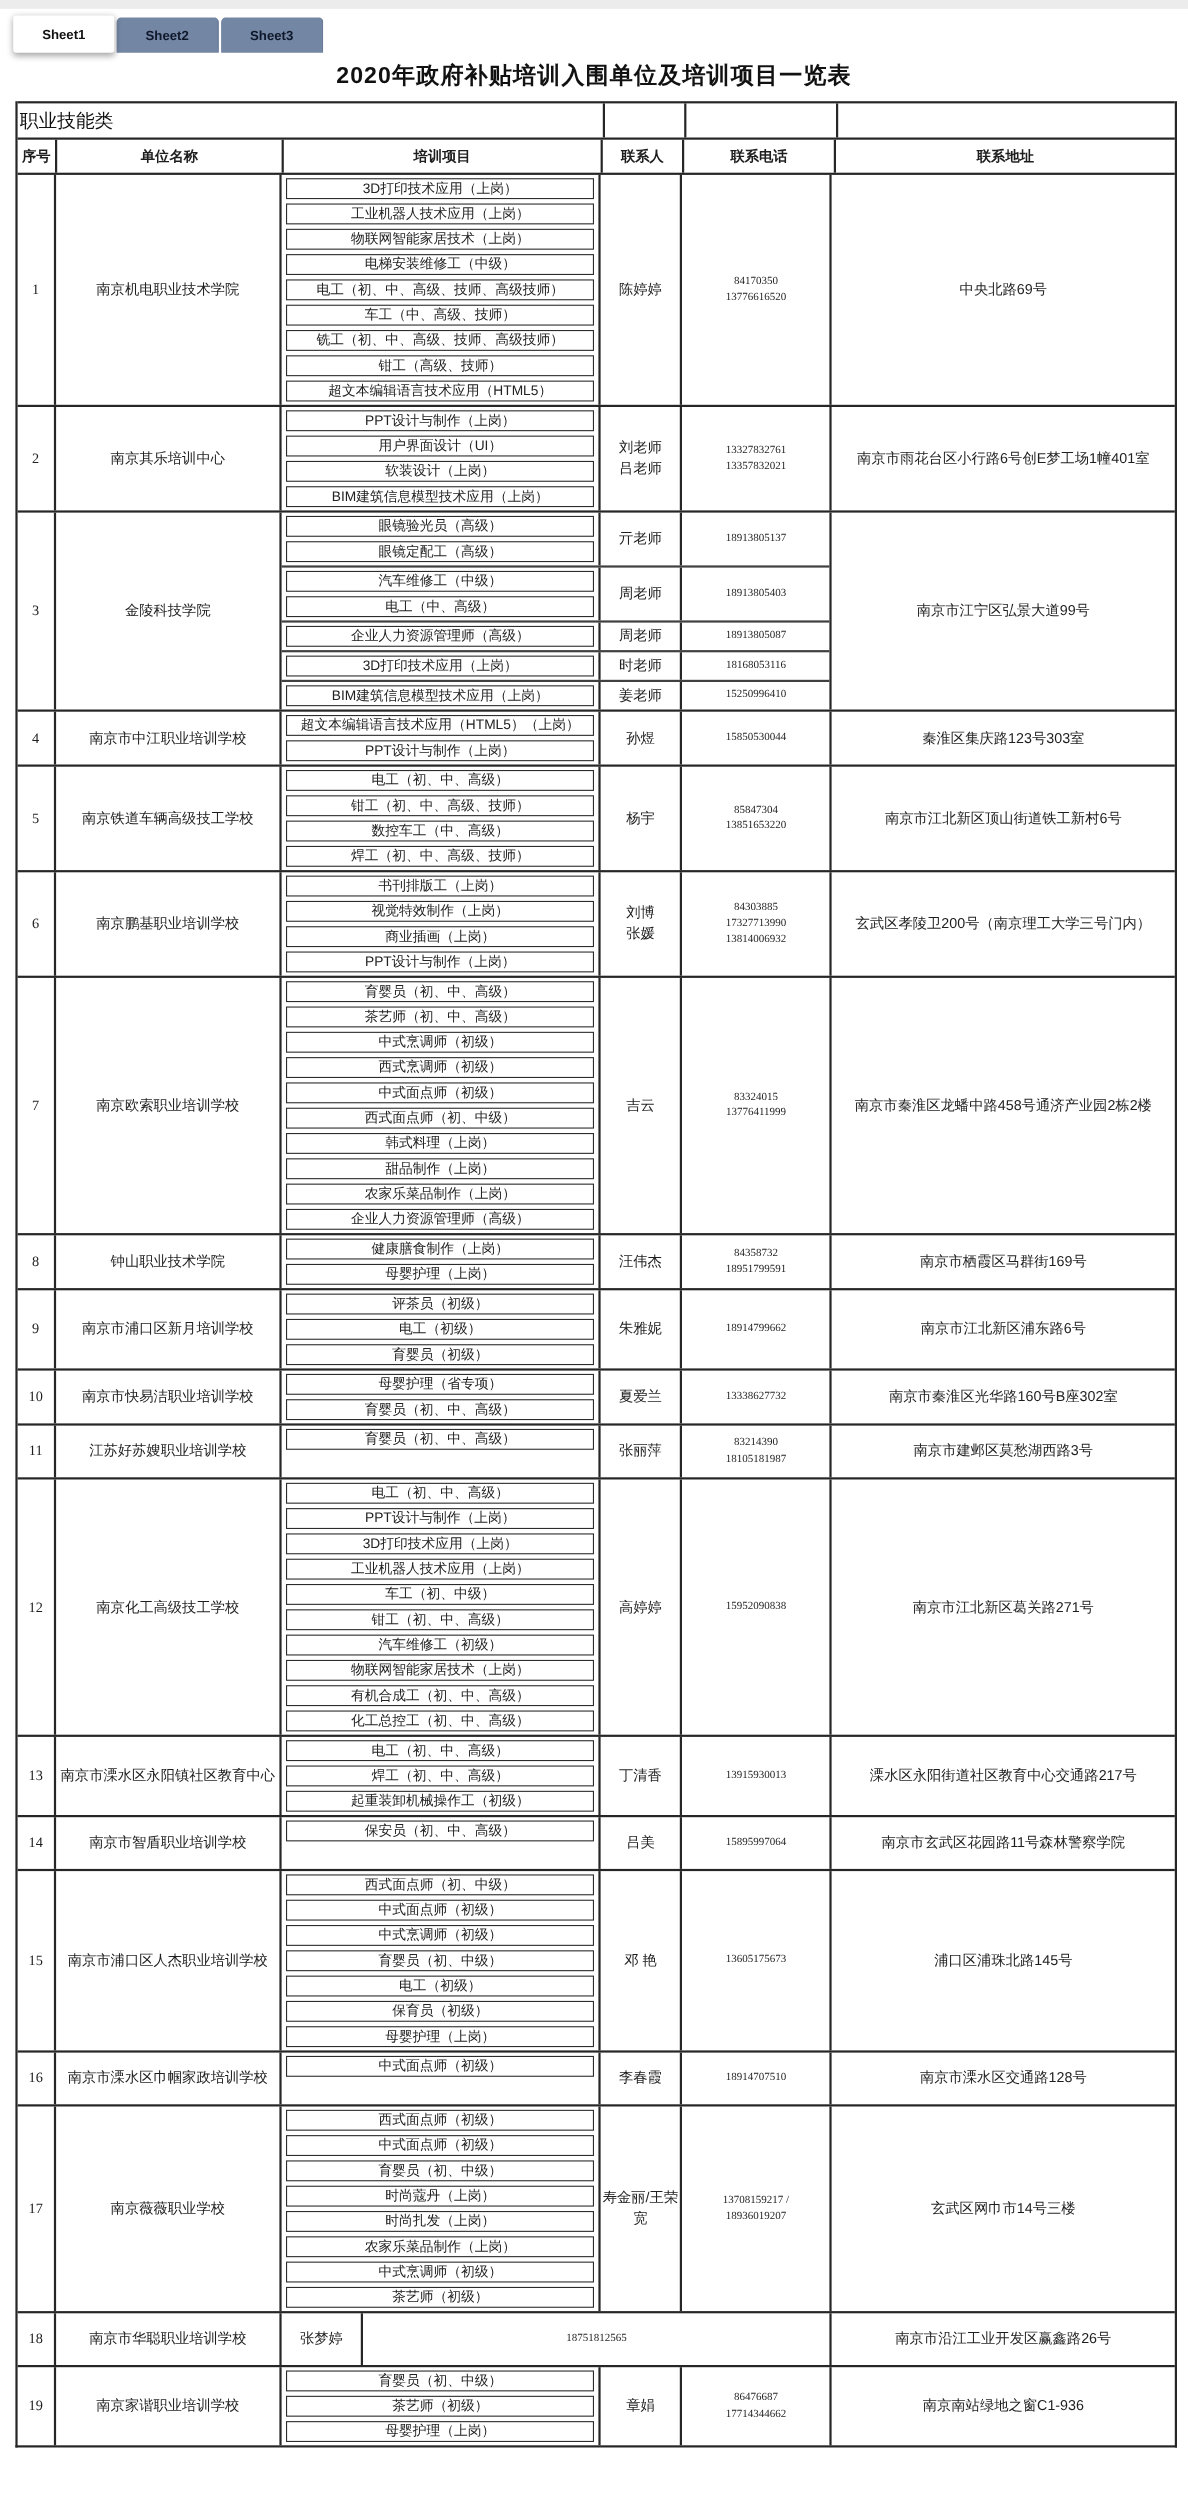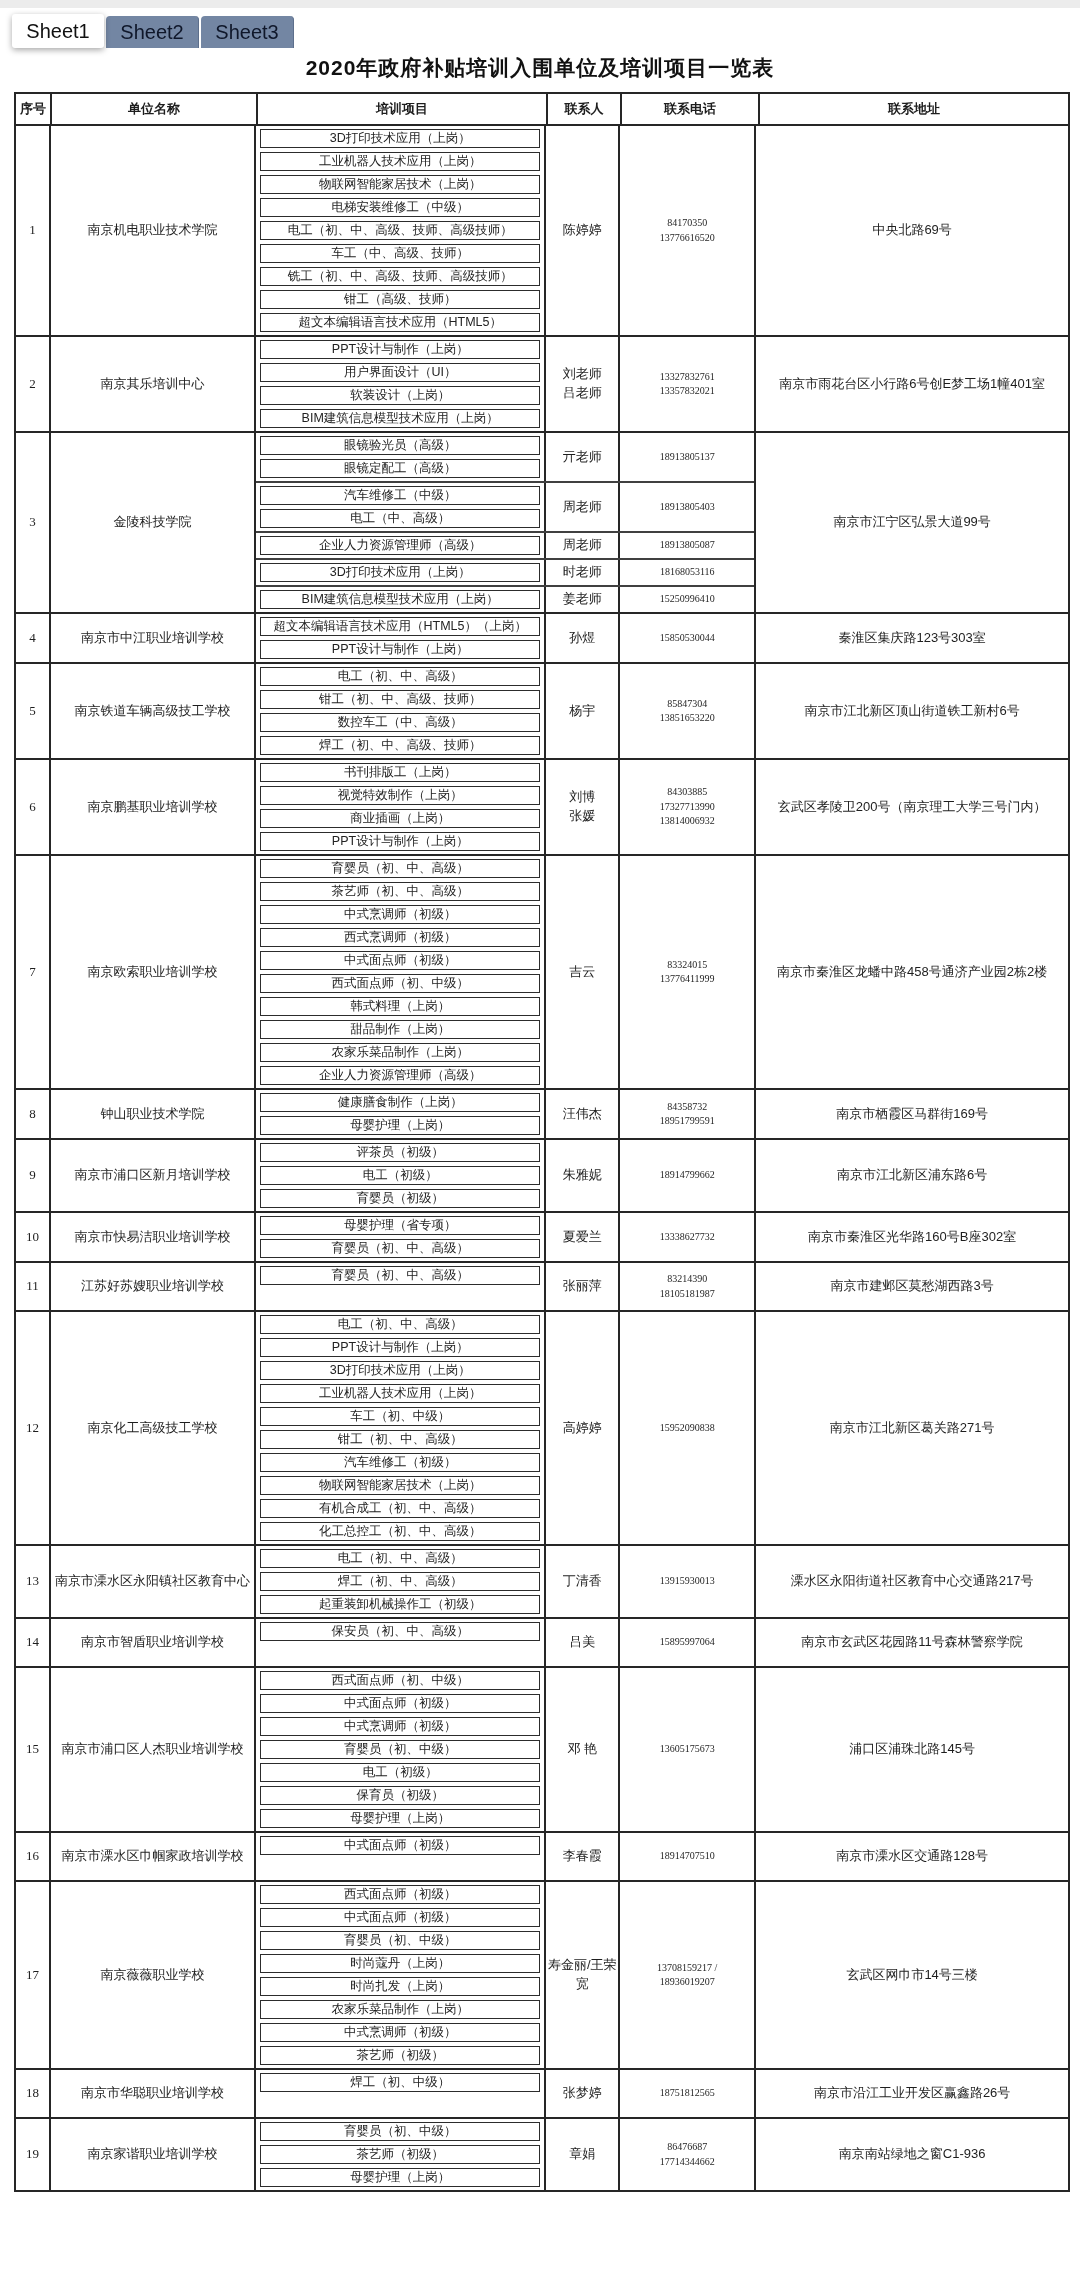--- a/index.html
+++ b/index.html
@@ -6,21 +6,21 @@
   body{
     width:1080px;height:2272px;overflow:hidden;background:#ffffff;
     font-family:"Liberation Sans","DejaVu Sans",sans-serif;color:#1e1e1e;
     -webkit-font-smoothing:antialiased;
   }
   .topstrip{height:8px;background:#ececec;}
   
   .tabbar{display:flex;align-items:flex-end;height:40px;margin-left:12px;position:relative;}
   .tab{
     height:32px;min-width:72px;padding:0 10px;display:flex;align-items:center;justify-content:center;
-    font-weight:normal;font-size:20px;border-radius:4px 4px 0 0;margin-right:2px;cursor:pointer;
+    font-weight:bold;font-size:12px;border-radius:4px 4px 0 0;margin-right:2px;cursor:pointer;
   }
   .tab.inactive{background:#7386a3;color:#0f172a;border-right:1px solid #5d6f8c;}
   .tab.active{
     background:#ffffff;color:#111;border-radius:3px;
     box-shadow:0 2px 6px rgba(0,0,0,0.35);z-index:2;height:34px;
   }
   
   .title{
     text-align:center;font-size:21px;font-weight:bold;color:#111;
     margin:6px 0 10px 0;letter-spacing:1px;
@@ -63,20 +63,26 @@
 
 <div class="tabbar">
   <div class="tab active">Sheet1</div>
   <div class="tab inactive">Sheet2</div>
   <div class="tab inactive">Sheet3</div>
 </div>
 
 <div class="title">2020年政府补贴培训入围单位及培训项目一览表</div>
 
 <div class="tablewrap">
+  <div class="catrow">
+    <div class="catcell">职业技能类</div>
+    <div class="catblank1"></div>
+    <div class="catblank2"></div>
+    <div class="catblank3"></div>
+  </div>
   <div class="hrow">
     <div class="hc b w-no">序号</div>
     <div class="hc b w-unit">单位名称</div>
     <div class="hc b w-proj">培训项目</div>
     <div class="hc b w-per">联系人</div>
     <div class="hc b w-pho">联系电话</div>
     <div class="hc w-addr">联系地址</div>
   </div>
   <div id="tbody">
       <div class="trow">
@@ -495,23 +501,20 @@
             </div>
           </div>
         </div>
         <div class="c addr">玄武区网巾市14号三楼</div>
       </div>
       <div class="trow tall">
         <div class="c no">18</div>
         <div class="c unit">南京市华聪职业培训学校</div>
         <div class="mid">
           <div class="grp">
-            <div class="projcol">
-              <div class="proj">焊工（初、中级）</div>
-            </div>
             <div class="c person">
               <div class="ln">张梦婷</div>
             </div>
             <div class="c phone">
               <div class="ln">18751812565</div>
             </div>
           </div>
         </div>
         <div class="c addr">南京市沿江工业开发区赢鑫路26号</div>
       </div>

